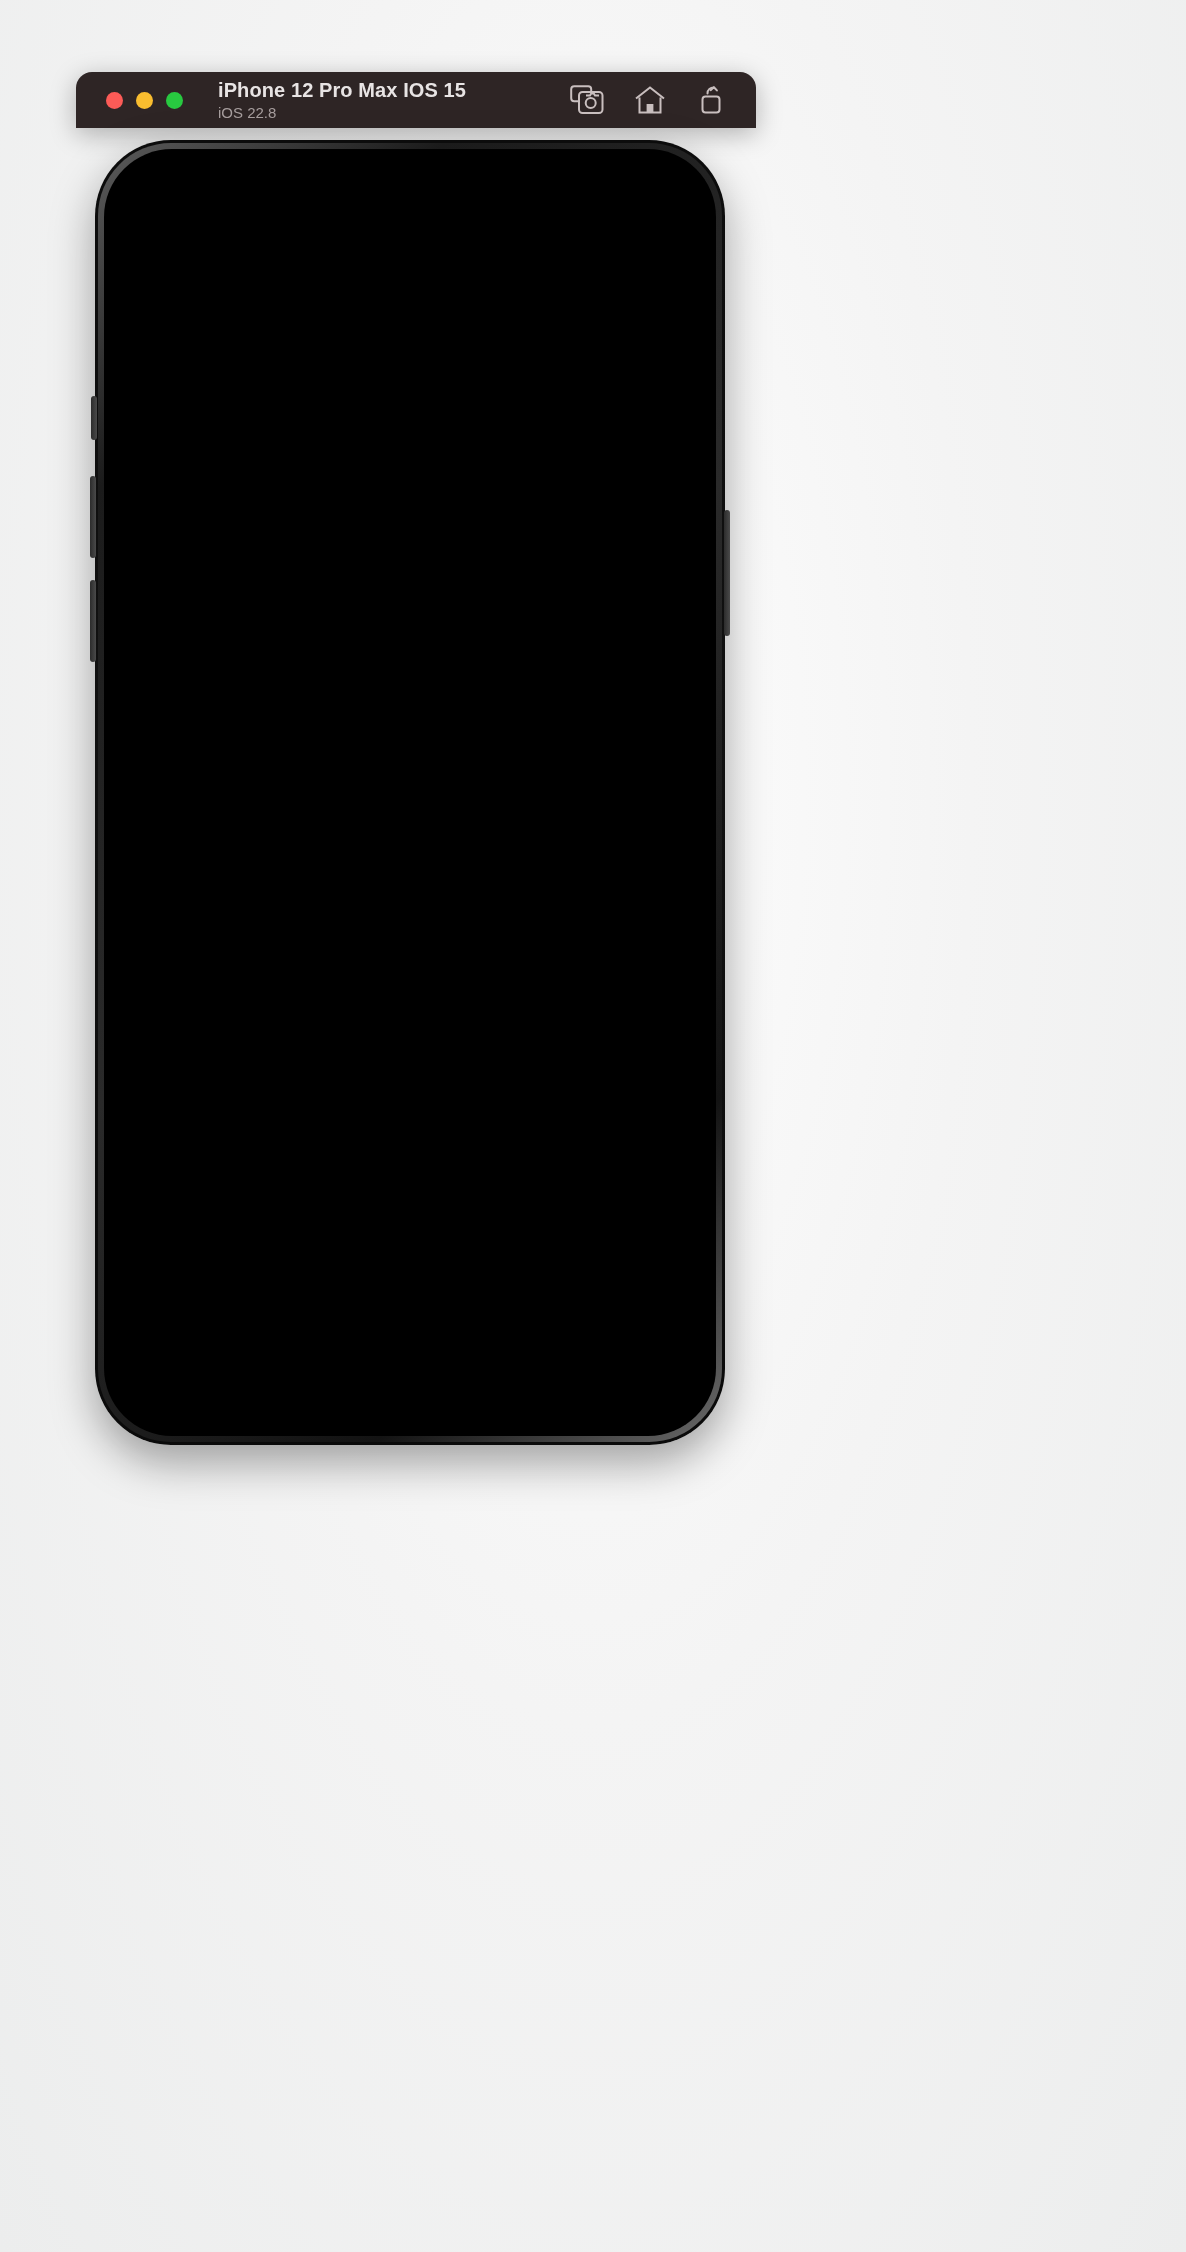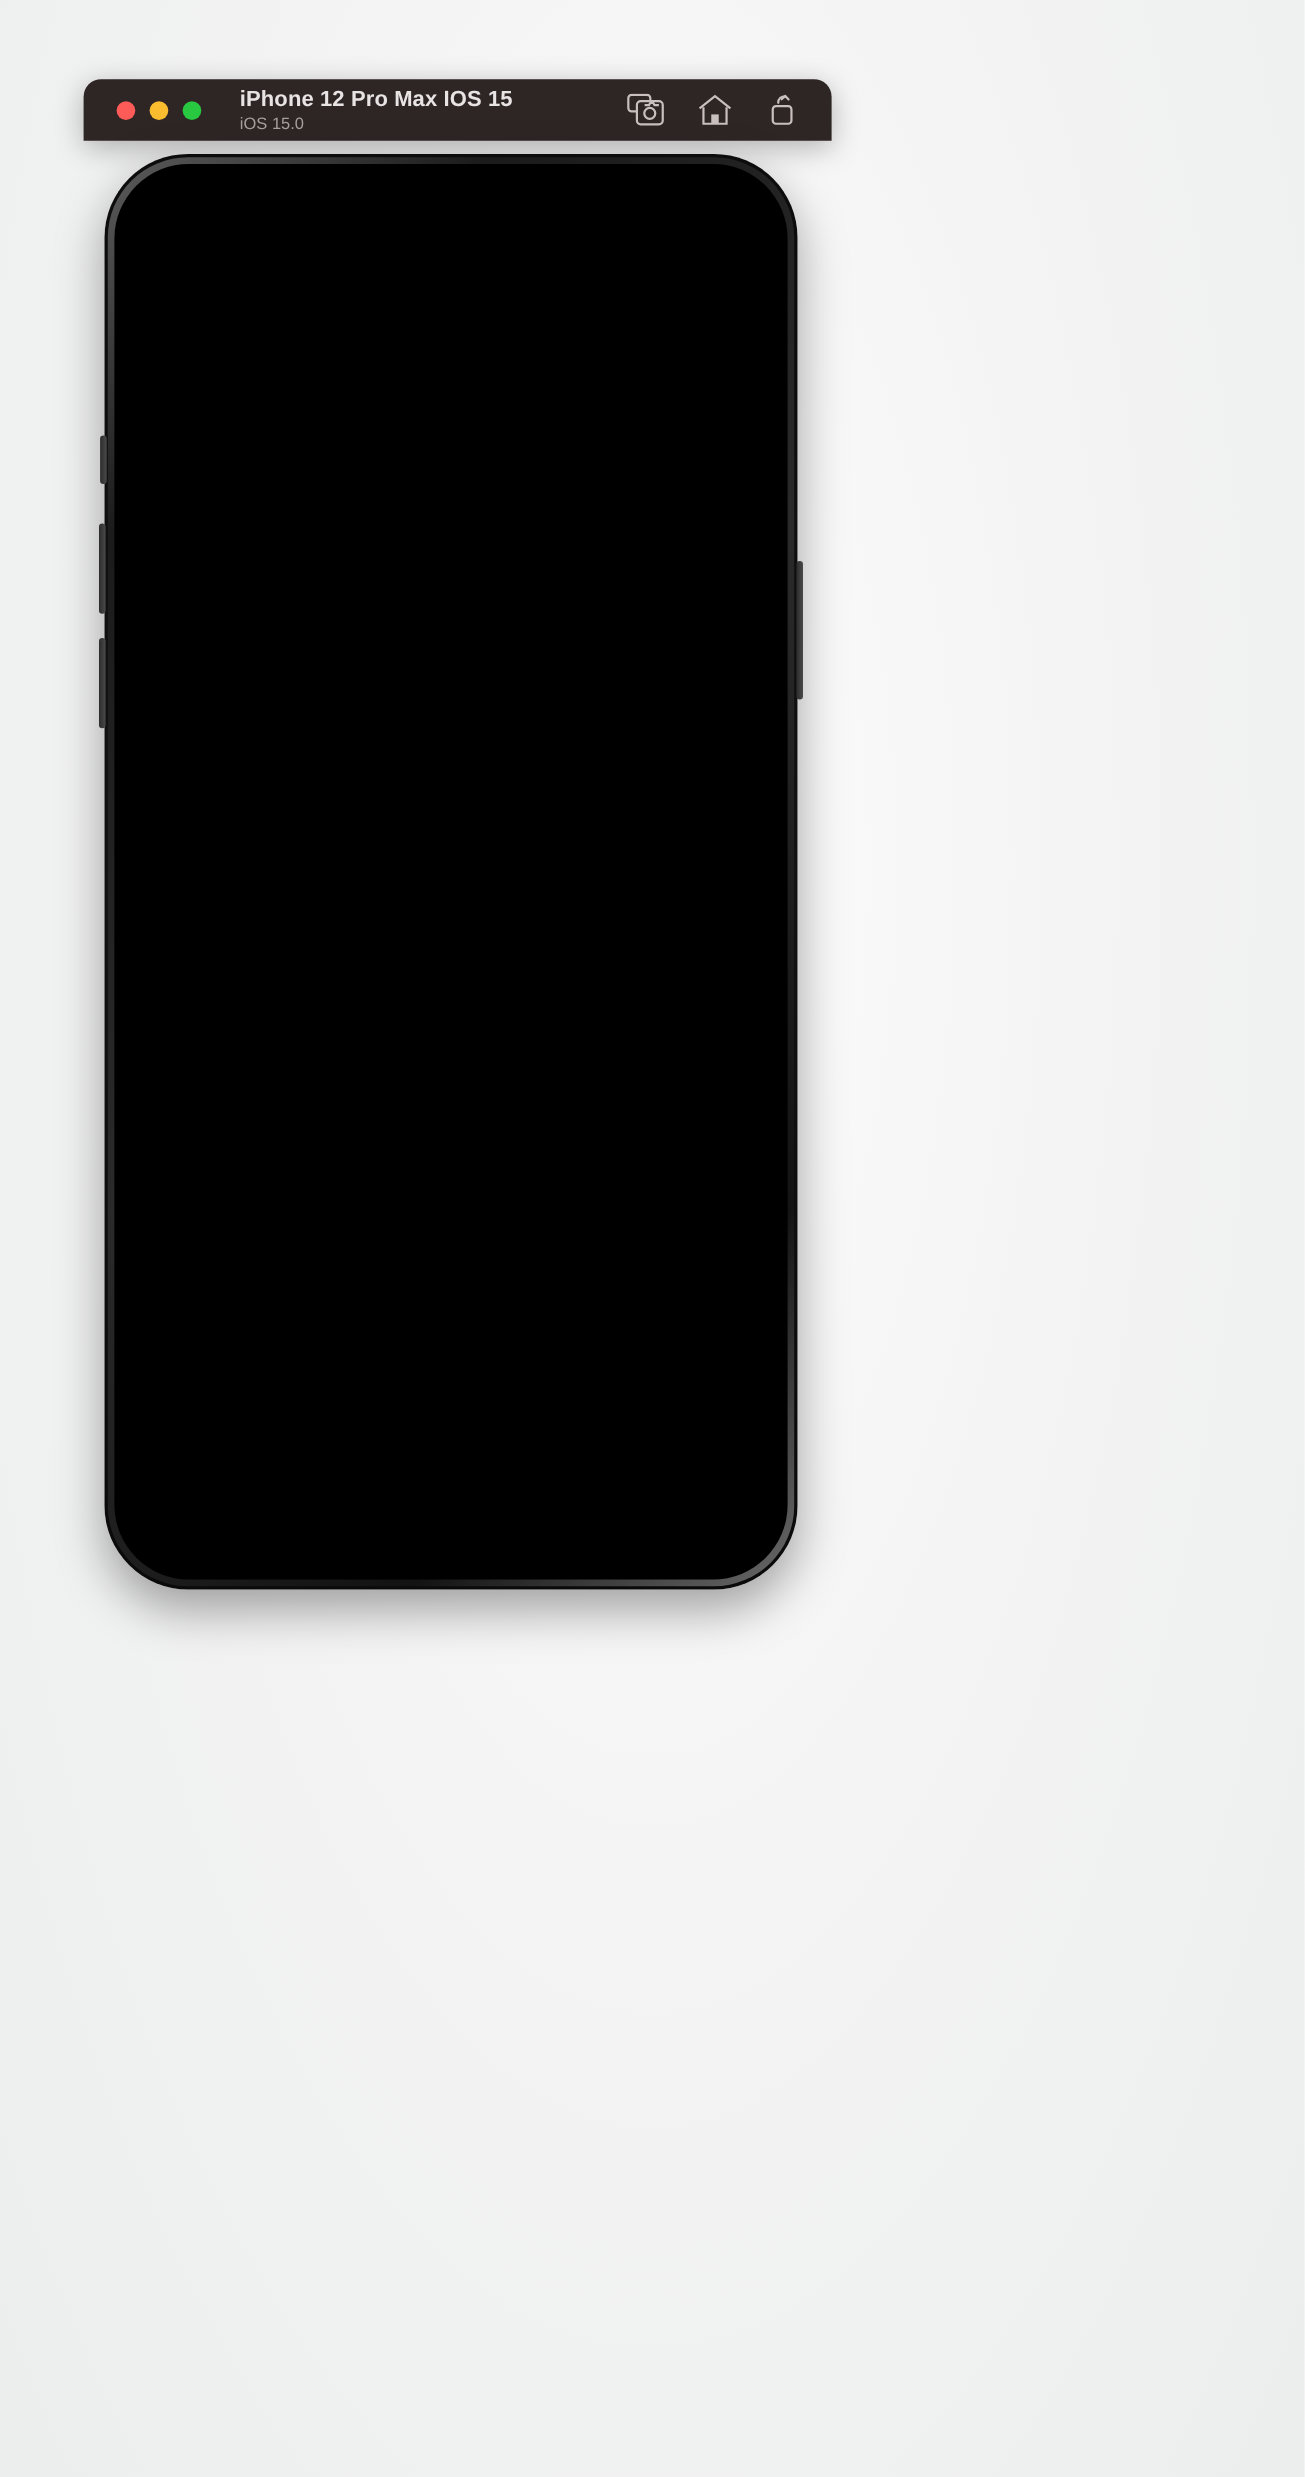--- a/index.html
+++ b/index.html
@@ -252,21 +252,21 @@
 <body>
 
 <div class="sim-window">
   <div class="traffic">
     <span class="dot red"></span>
     <span class="dot yellow"></span>
     <span class="dot green"></span>
   </div>
   <div class="sim-titles">
     <div class="sim-title">iPhone 12 Pro Max IOS 15</div>
-    <div class="sim-sub">iOS 15.0</div>
+    <div class="sim-sub">iOS 22.8</div>
   </div>
   <div class="sim-tools">
     <span>
       <svg width="34" height="30" viewBox="0 0 34 30" fill="none" stroke="#c9bfbf" stroke-width="2">
         <rect x="1.2" y="1.2" width="20" height="15" rx="3"></rect>
         <rect x="9" y="7" width="23.5" height="21" rx="3.5" fill="#2e2525"></rect>
         <circle cx="20.7" cy="18" r="5"></circle>
         <path d="M16 10.5h4l1.2-2h2.6l1.2 2h4"></path>
       </svg>
     </span>

